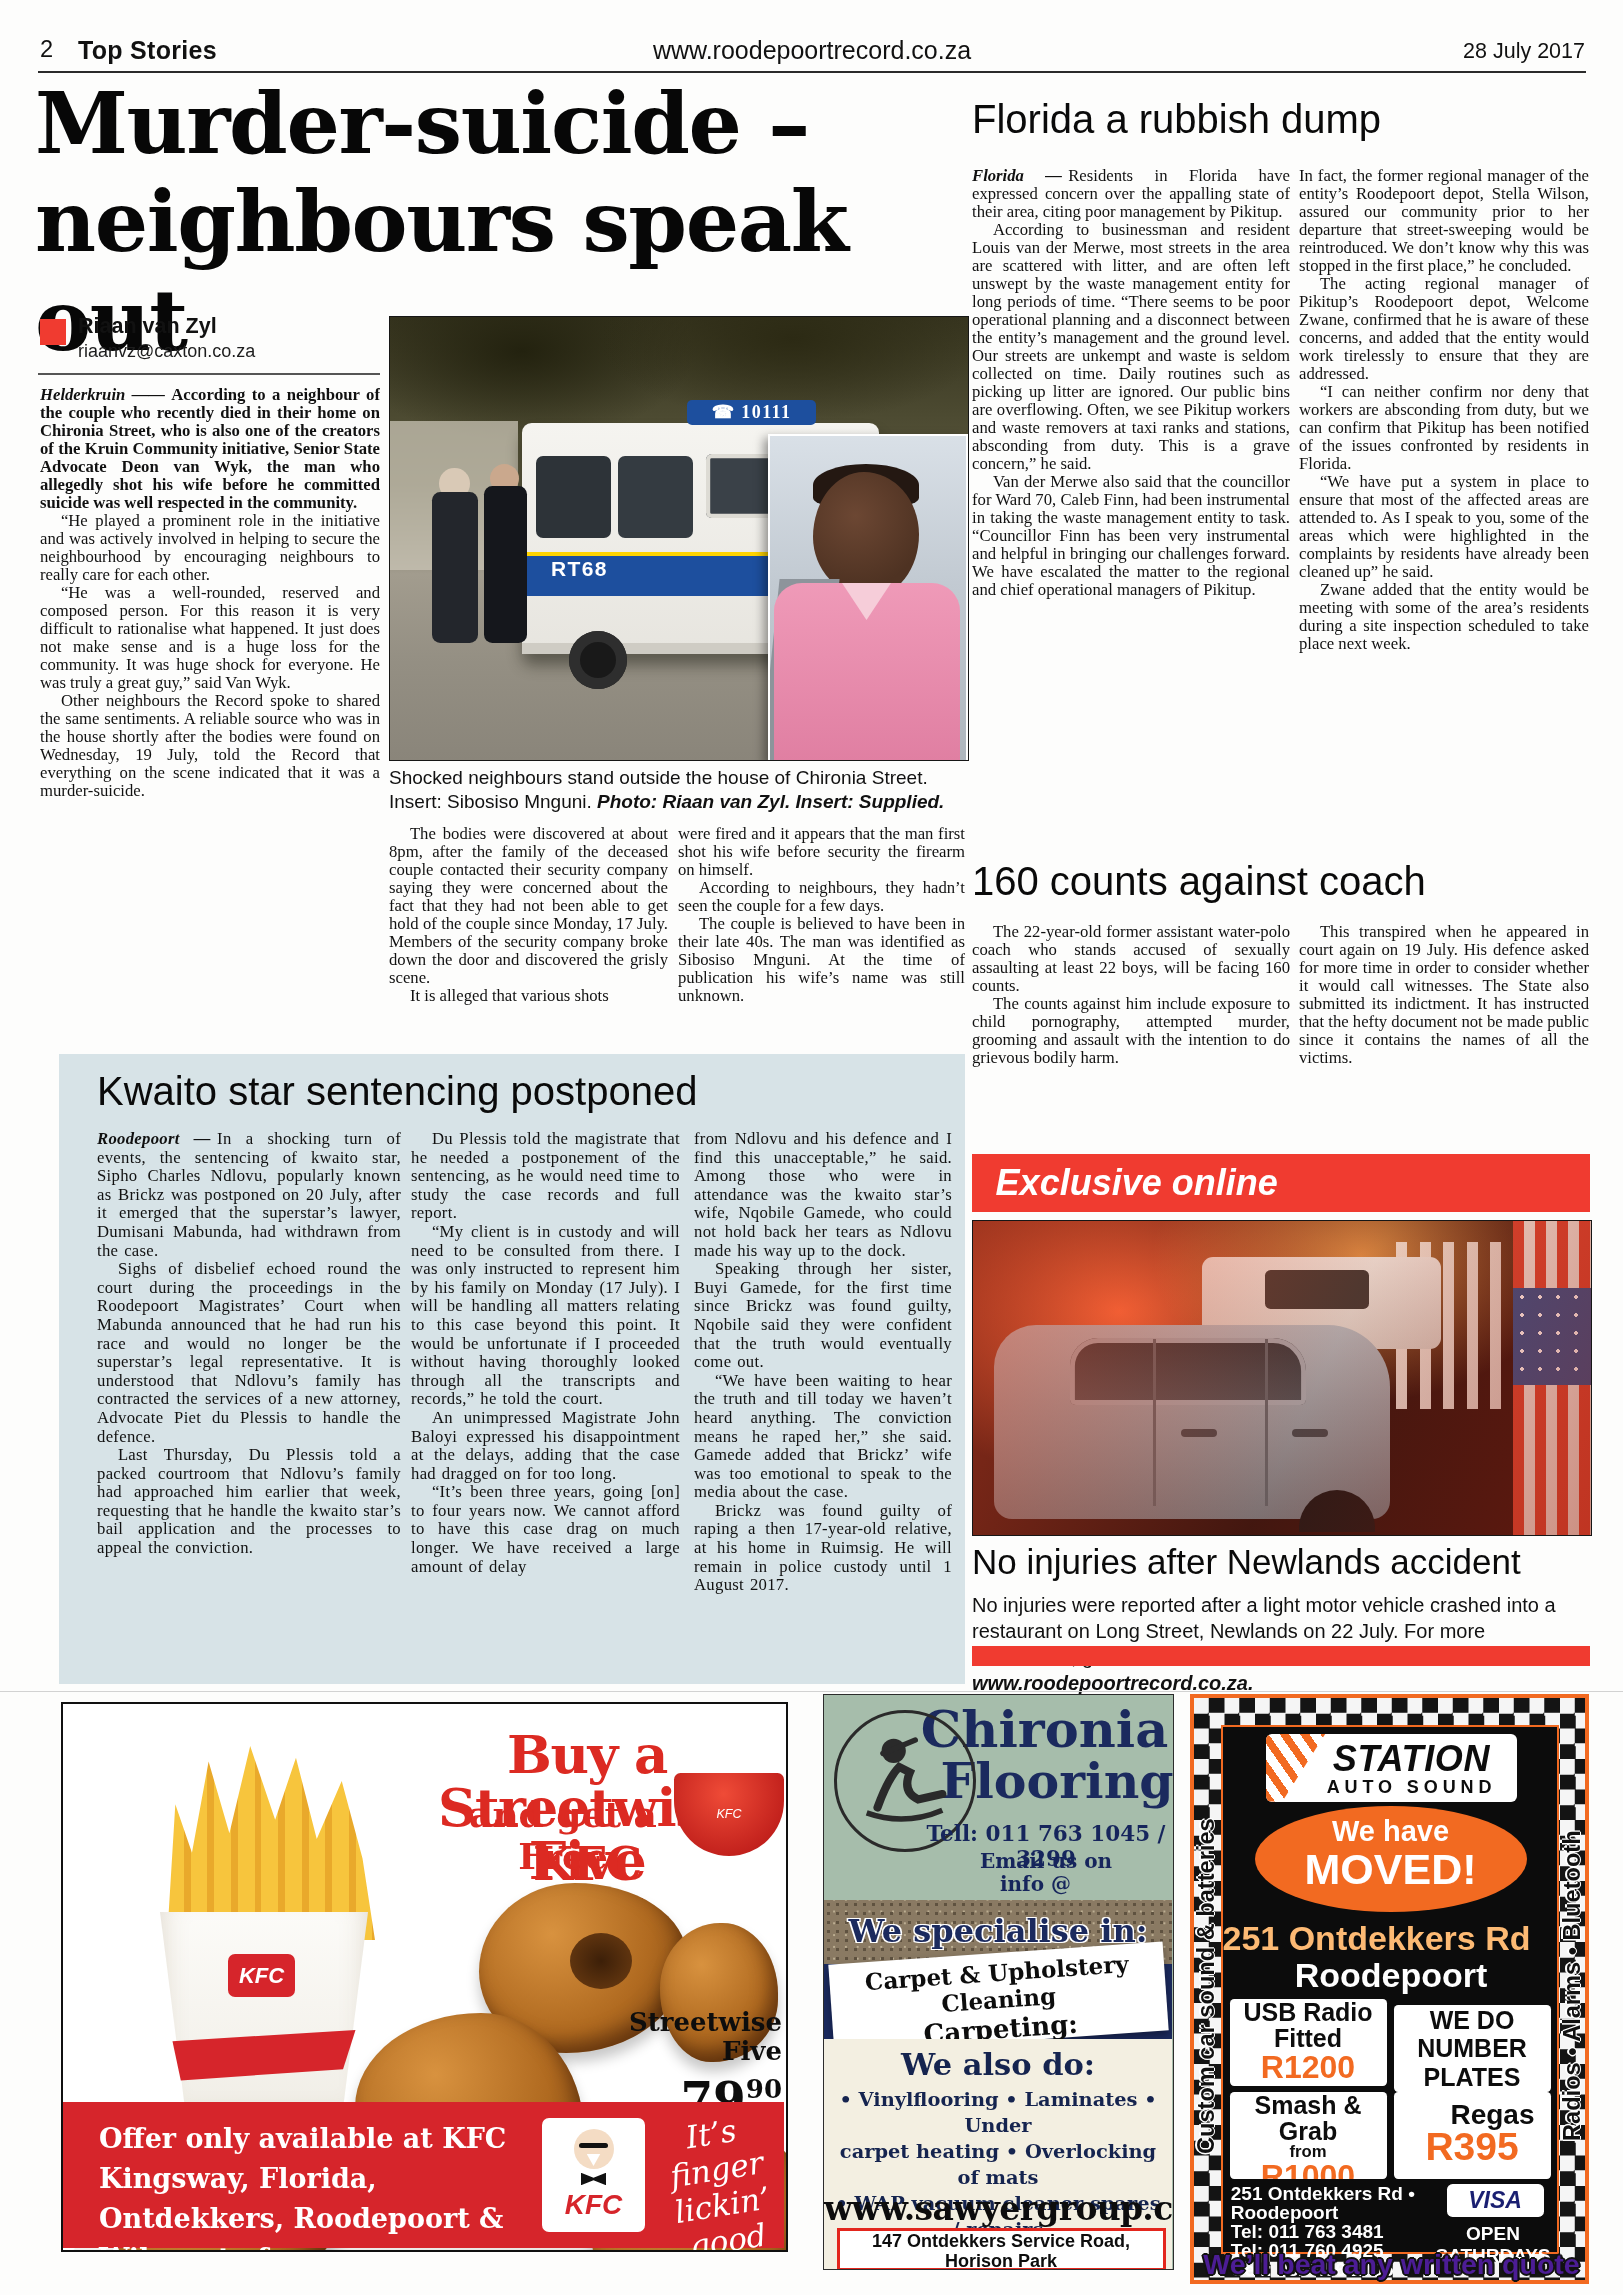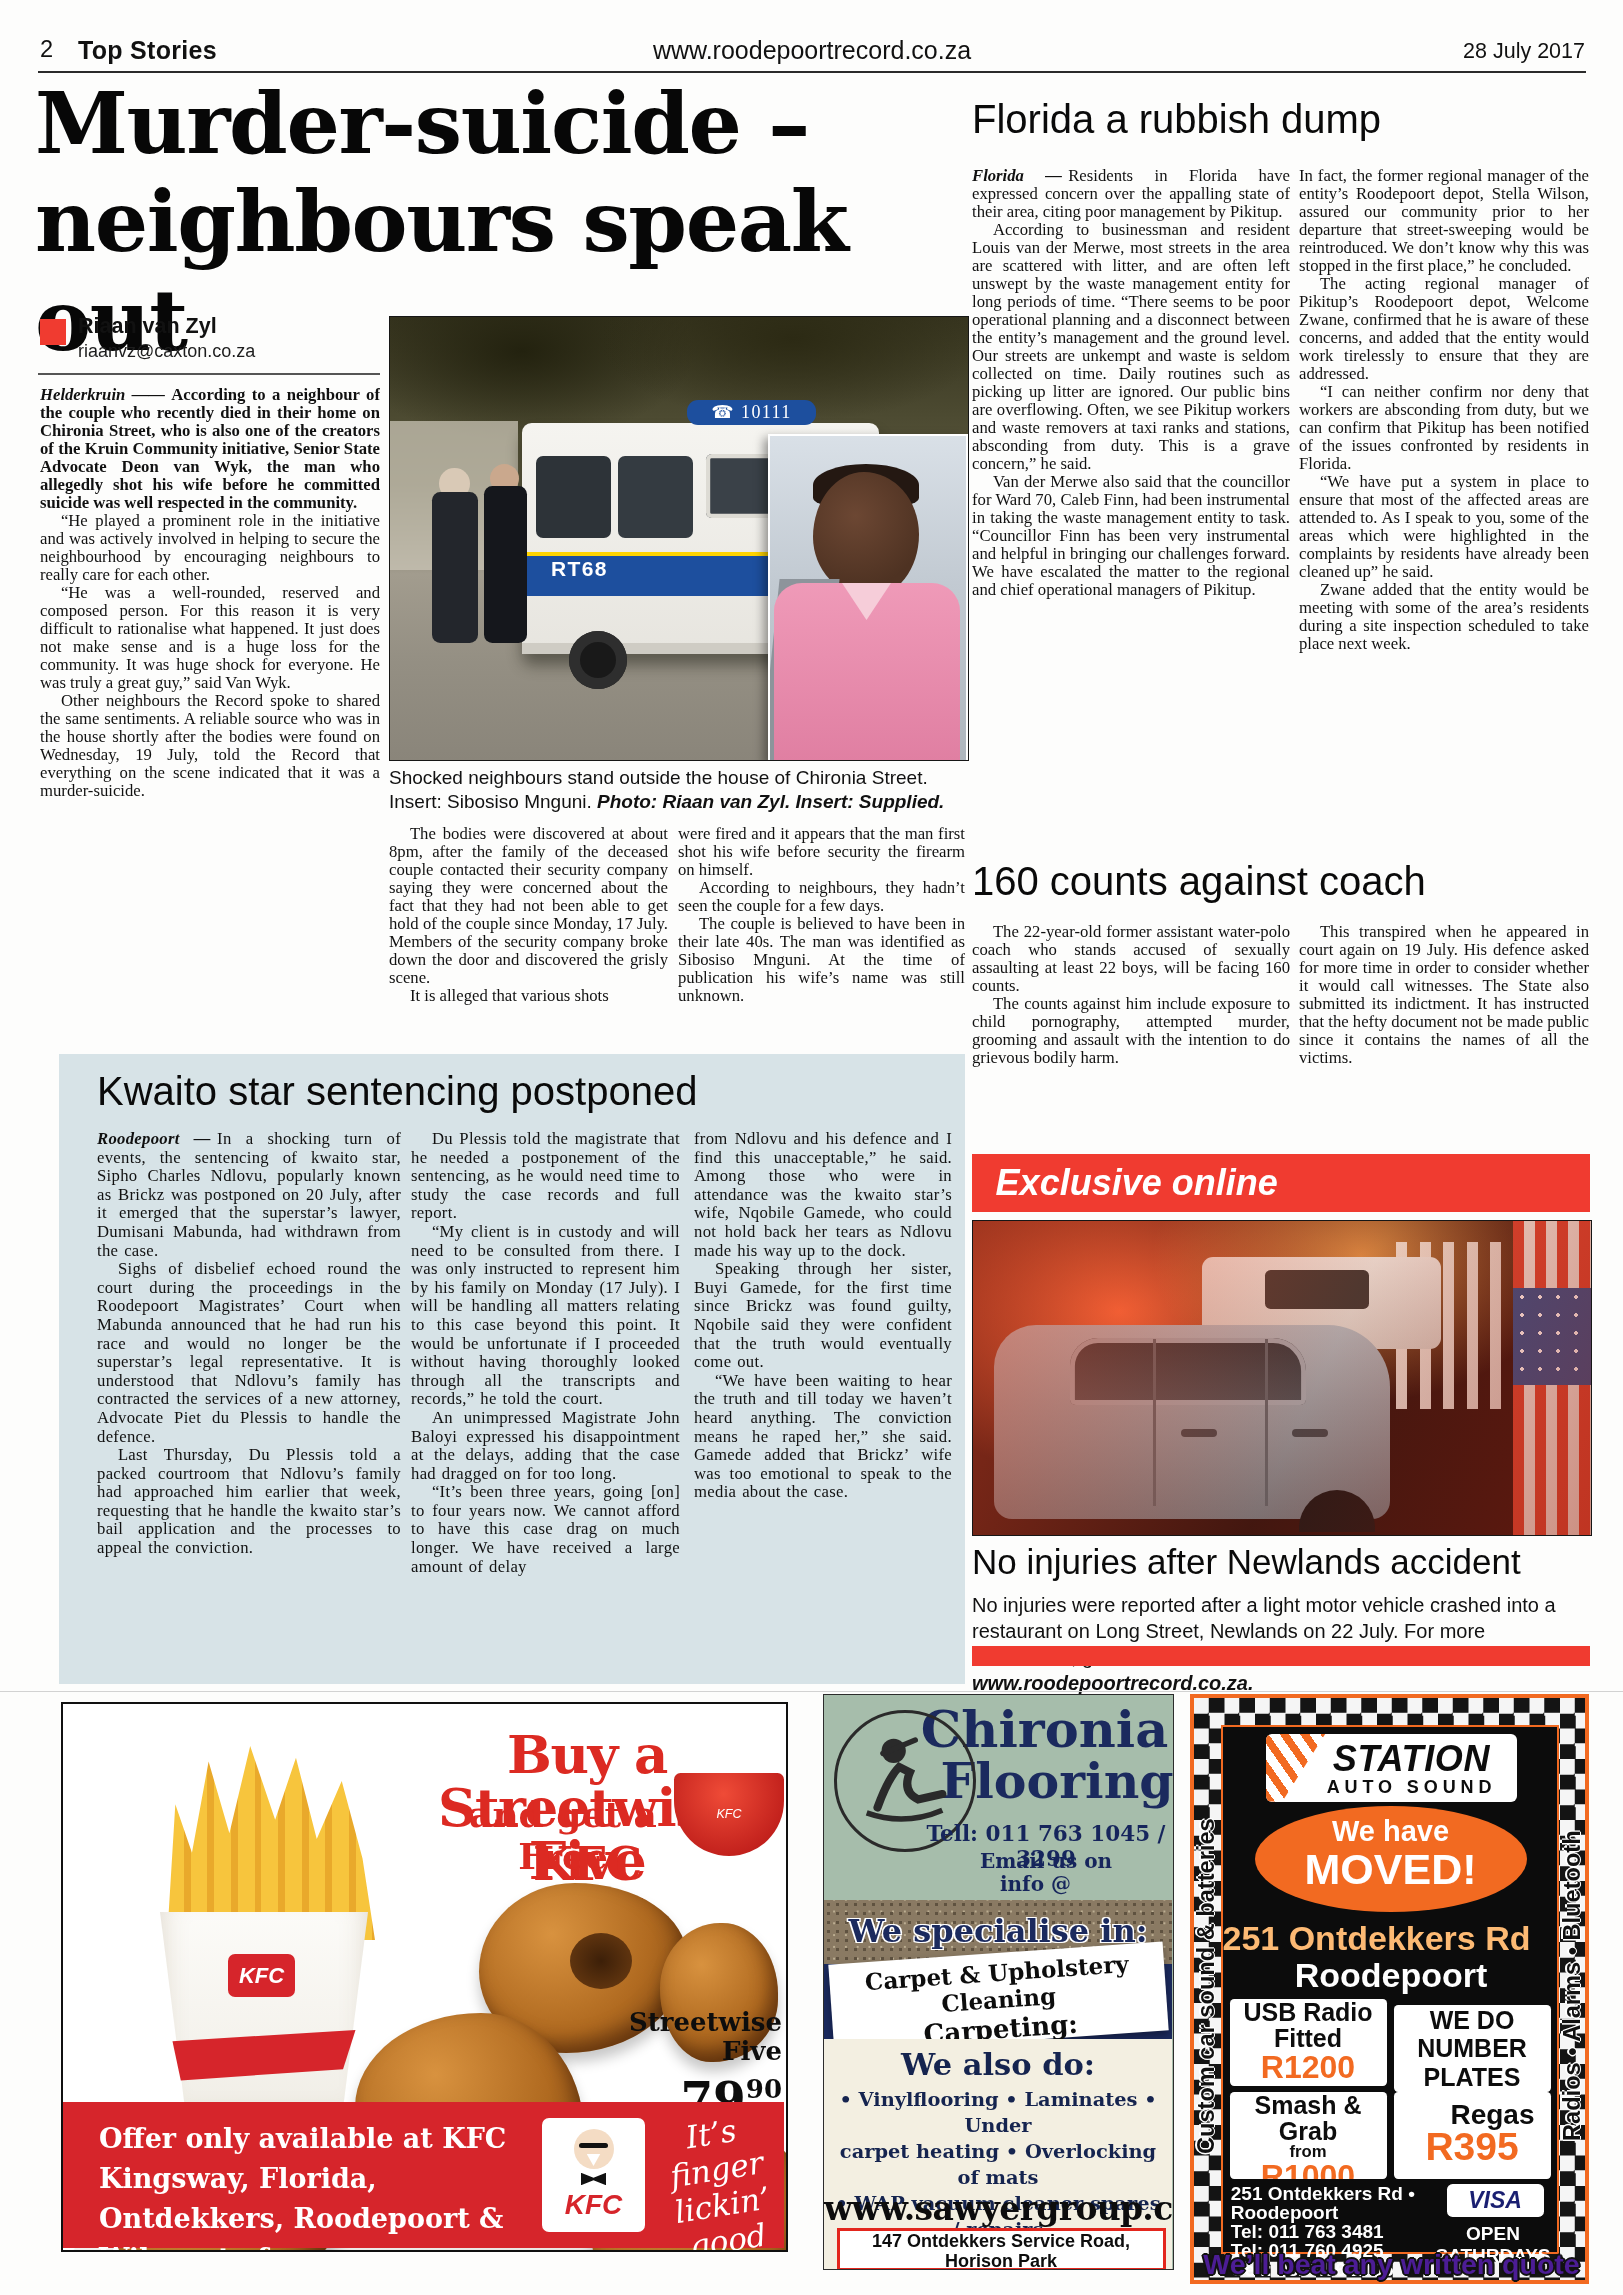--- a/index.html
+++ b/index.html
@@ -32,21 +32,21 @@
   #m-col2{left:389px;top:825px;width:279px;height:219px;}
   #m-col3{left:678px;top:825px;width:287px;height:219px;}
   
   #photo1{left:389px;top:316px;width:578px;height:443px;border:1.4px solid #161616;overflow:hidden;background:#6e6b55;}
   .ph-abs{position:absolute;}
   #p1-bg{inset:0;background:linear-gradient(180deg,#37351f 0%,#4c4a31 22%,#5d5a40 38%,#84806c 50%,#a29c8e 58%,#948f83 78%,#8a857a 100%);}
   #p1-canopy1{left:-42px;top:-56px;width:347px;height:180px;background:radial-gradient(closest-side,#23220f,rgba(35,34,15,0));}
   #p1-canopy2{left:208px;top:-62px;width:389px;height:167px;background:radial-gradient(closest-side,#2c2a14,rgba(44,42,20,0));}
   #p1-wall{left:0;top:104px;width:128px;height:149px;background:#c9c4b6;opacity:.75;}
   #p1-van{left:132px;top:106px;width:357px;height:229px;background:linear-gradient(180deg,#f5f4f0,#e7e5df);border-radius:9.7px;box-shadow:0 12.5px 15.3px rgba(20,20,10,.45);}
-  #p1-van-sign{left:297px;top:83px;width:129px;height:25px;background:#1d4f9e;color:#fff;font-size:18px;font-weight:normal;text-align:center;line-height:25px;letter-spacing:1.4px;border-radius:11px;}
+  #p1-van-sign{left:297px;top:83px;width:129px;height:25px;background:#1d4f9e;color:#fff;font-size:18px;font-weight:bold;text-align:center;line-height:25px;letter-spacing:1.4px;border-radius:5px;}
   #p1-win1{left:146px;top:139px;width:75px;height:82px;background:#2d3338;border-radius:7px;}
   #p1-win2{left:228px;top:139px;width:75px;height:82px;background:#343b41;border-radius:7px;}
   #p1-win3{left:316px;top:137px;width:160px;height:64px;background:#3a4148;border-radius:5.6px;box-shadow:inset 0 0 0 4.2px #dddbd4;}
   #p1-stripe{left:132px;top:235px;width:357px;height:40px;background:#1d4f9e;border-top:4.9px solid #ffd400;}
   #p1-rt68{left:161px;top:240px;font-size:21px;font-weight:bold;color:#fff;letter-spacing:1.4px;font-family:"Liberation Sans",sans-serif;}
   #p1-bumper{left:132px;top:326px;width:357px;height:11px;background:#cfccc4;}
   .p1-wheel{width:58px;height:58px;background:#191919;border-radius:50%;box-shadow:inset 0 0 0 11px #2e2e2e;}
   #p1-wh1{left:179px;top:314px;} #p1-wh2{left:379px;top:314px;}
   .p1-fig{border-radius:8.3px;}
   #p1-fig1{left:42px;top:175px;width:46px;height:151px;background:#23262c;}
@@ -323,20 +323,21 @@
   <div class="abs body kw plist" id="kw-col2">
       <p>Du Plessis told the magistrate that he needed a postponement of the sentencing, as he would need time to study the case records and full report.</p>
       <p>“My client is in custody and will need to be consulted from there. I was only instructed to represent him by his family on Monday (17 July). I will be handling all matters relating to this case beyond this point. It would be unfortunate if I proceeded without having thoroughly looked through all the transcripts and records,” he told the court.</p>
       <p>An unimpressed Magistrate John Baloyi expressed his disappointment at the delays, adding that the case had dragged on for too long.</p>
       <p>“It’s been three years, going [on] to four years now. We cannot afford to have this case drag on much longer. We have received a large amount of delay</p>
     </div>
   <div class="abs body kw plist cont" id="kw-col3">
       <p>from Ndlovu and his defence and I find this unacceptable,” he said. Among those who were in attendance was the kwaito star’s wife, Nqobile Gamede, who could not hold back her tears as Ndlovu made his way up to the dock.</p>
       <p>Speaking through her sister, Buyi Gamede, for the first time since Brickz was found guilty, Nqobile said they were confident that the truth would eventually come out.</p>
       <p>“We have been waiting to hear the truth and till today we haven’t heard anything. The conviction means he raped her,” she said. Gamede added that Brickz’ wife was too emotional to speak to the media about the case.</p>
+      <p>Brickz was found guilty of raping a then 17-year-old relative, at his home in Ruimsig. He will remain in police custody until 1 August 2017.</p>
     </div>
 
   <div class="abs" id="ads-rule"></div>
 
   <div class="abs" id="kfc">
     <div class="ph-abs" id="kfc-fries"></div>
     <div class="ph-abs" id="kfc-cup"></div>
     <div class="ph-abs" id="kfc-cup-swoosh"></div>
     <div class="ph-abs" id="kfc-cup-logo">KFC</div>
     <div class="ph-abs" id="kfc-headline">Buy a Streetwise Five</div>

